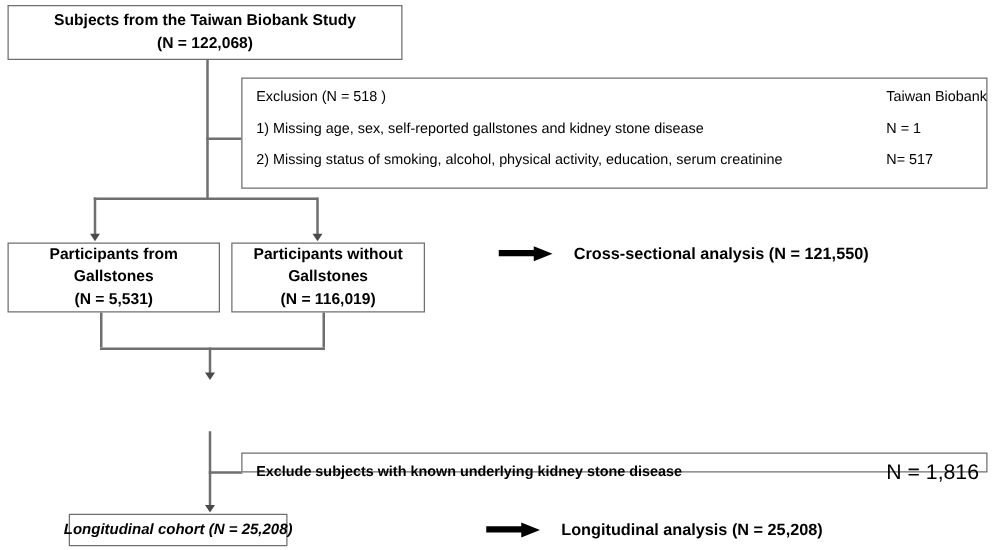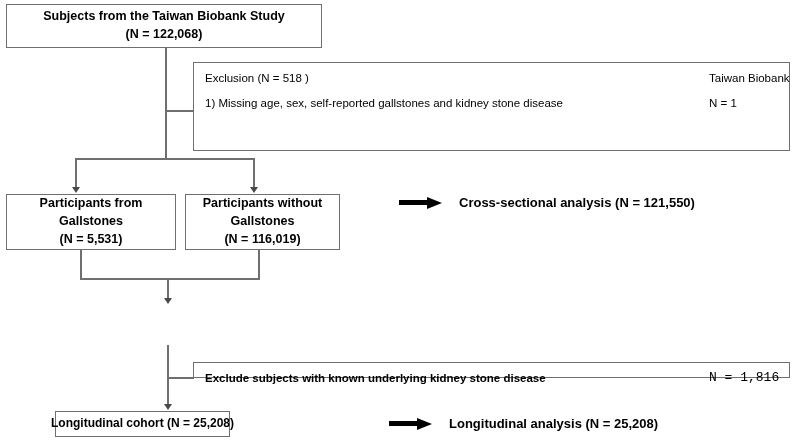--- a/index.html
+++ b/index.html
@@ -92,27 +92,27 @@
   #box-exclude-kidney .excl-row {
     height: 30px;
     line-height: 30px;
   }
   #box-exclude-kidney .excl-row .excl-text {
     font-weight: bold;
     font-size: 11.5px;
   }
   #box-exclude-kidney .excl-row .excl-count {
     font-weight: normal;
-    font-size: 13px;
-    font-family: Liberation Mono, monospace;
+    font-size: 17px;
   }
   
   #box-longitudinal {
     left: 55px; top: 411px; width: 175px; height: 26px;
     font-size: 12px;
+    font-style: italic;
   }
   
   .conn {
     position: absolute;
     background: #6f6f6f;
   }
   .conn-v { width: 1.5px; }
   .conn-h { height: 1.5px; }
   .arrowhead-down {
     position: absolute;
@@ -174,20 +174,24 @@
 
   <div class="box" id="box-exclusion">
     <div class="excl-row excl-head">
       <span class="excl-text">Exclusion (N = 518 )</span>
       <span class="excl-count">Taiwan Biobank</span>
     </div>
     <div class="excl-row">
       <span class="excl-text">1) Missing age, sex, self-reported  gallstones and kidney stone disease</span>
       <span class="excl-count">N = 1</span>
     </div>
+    <div class="excl-row">
+      <span class="excl-text">2) Missing status of smoking, alcohol, physical activity, education, serum  creatinine</span>
+      <span class="excl-count">N= 517</span>
+    </div>
   </div>
 
   <div class="conn conn-h" style="left:75px; top:158px; width:179px;"></div>
   <div class="conn conn-v" style="left:75px; top:158px; height:30px;"></div>
   <div class="arrowhead-down" style="left:71.5px; top:187px;"></div>
   <div class="conn conn-v" style="left:253px; top:158px; height:30px;"></div>
   <div class="arrowhead-down" style="left:249.5px; top:187px;"></div>
 
   <div class="box" id="box-with-gallstones">
     <span class="line">Participants from</span>

